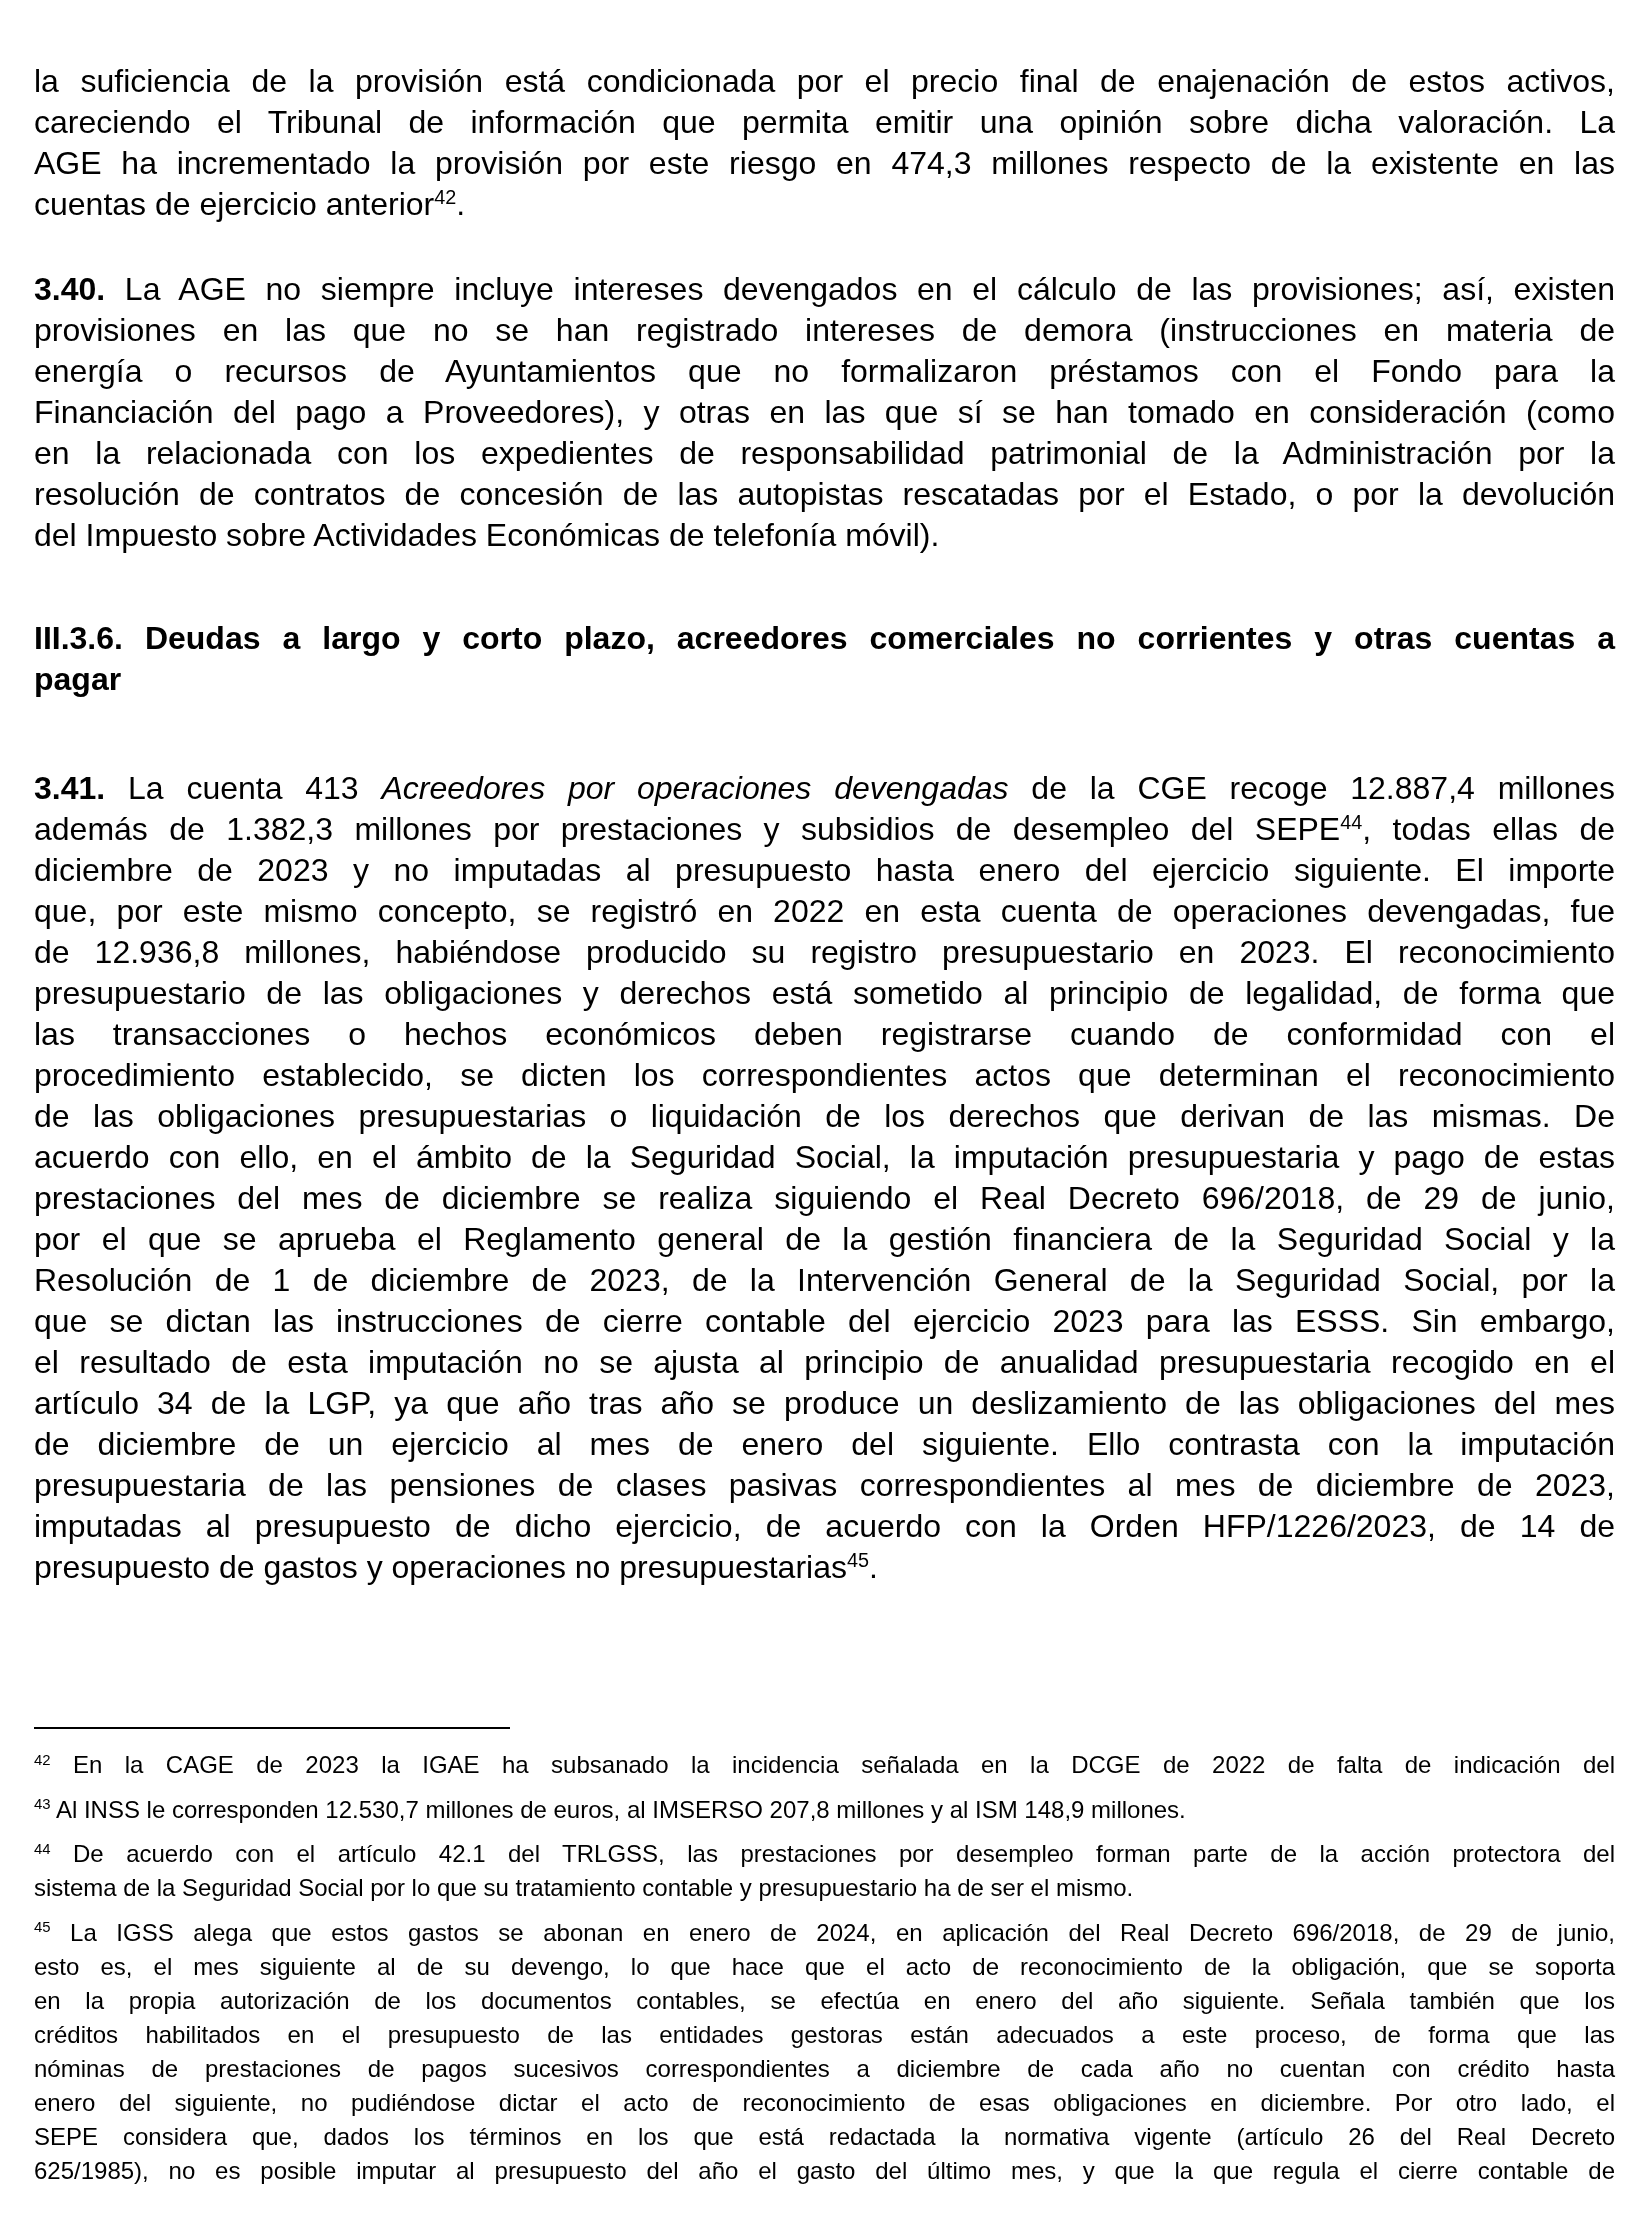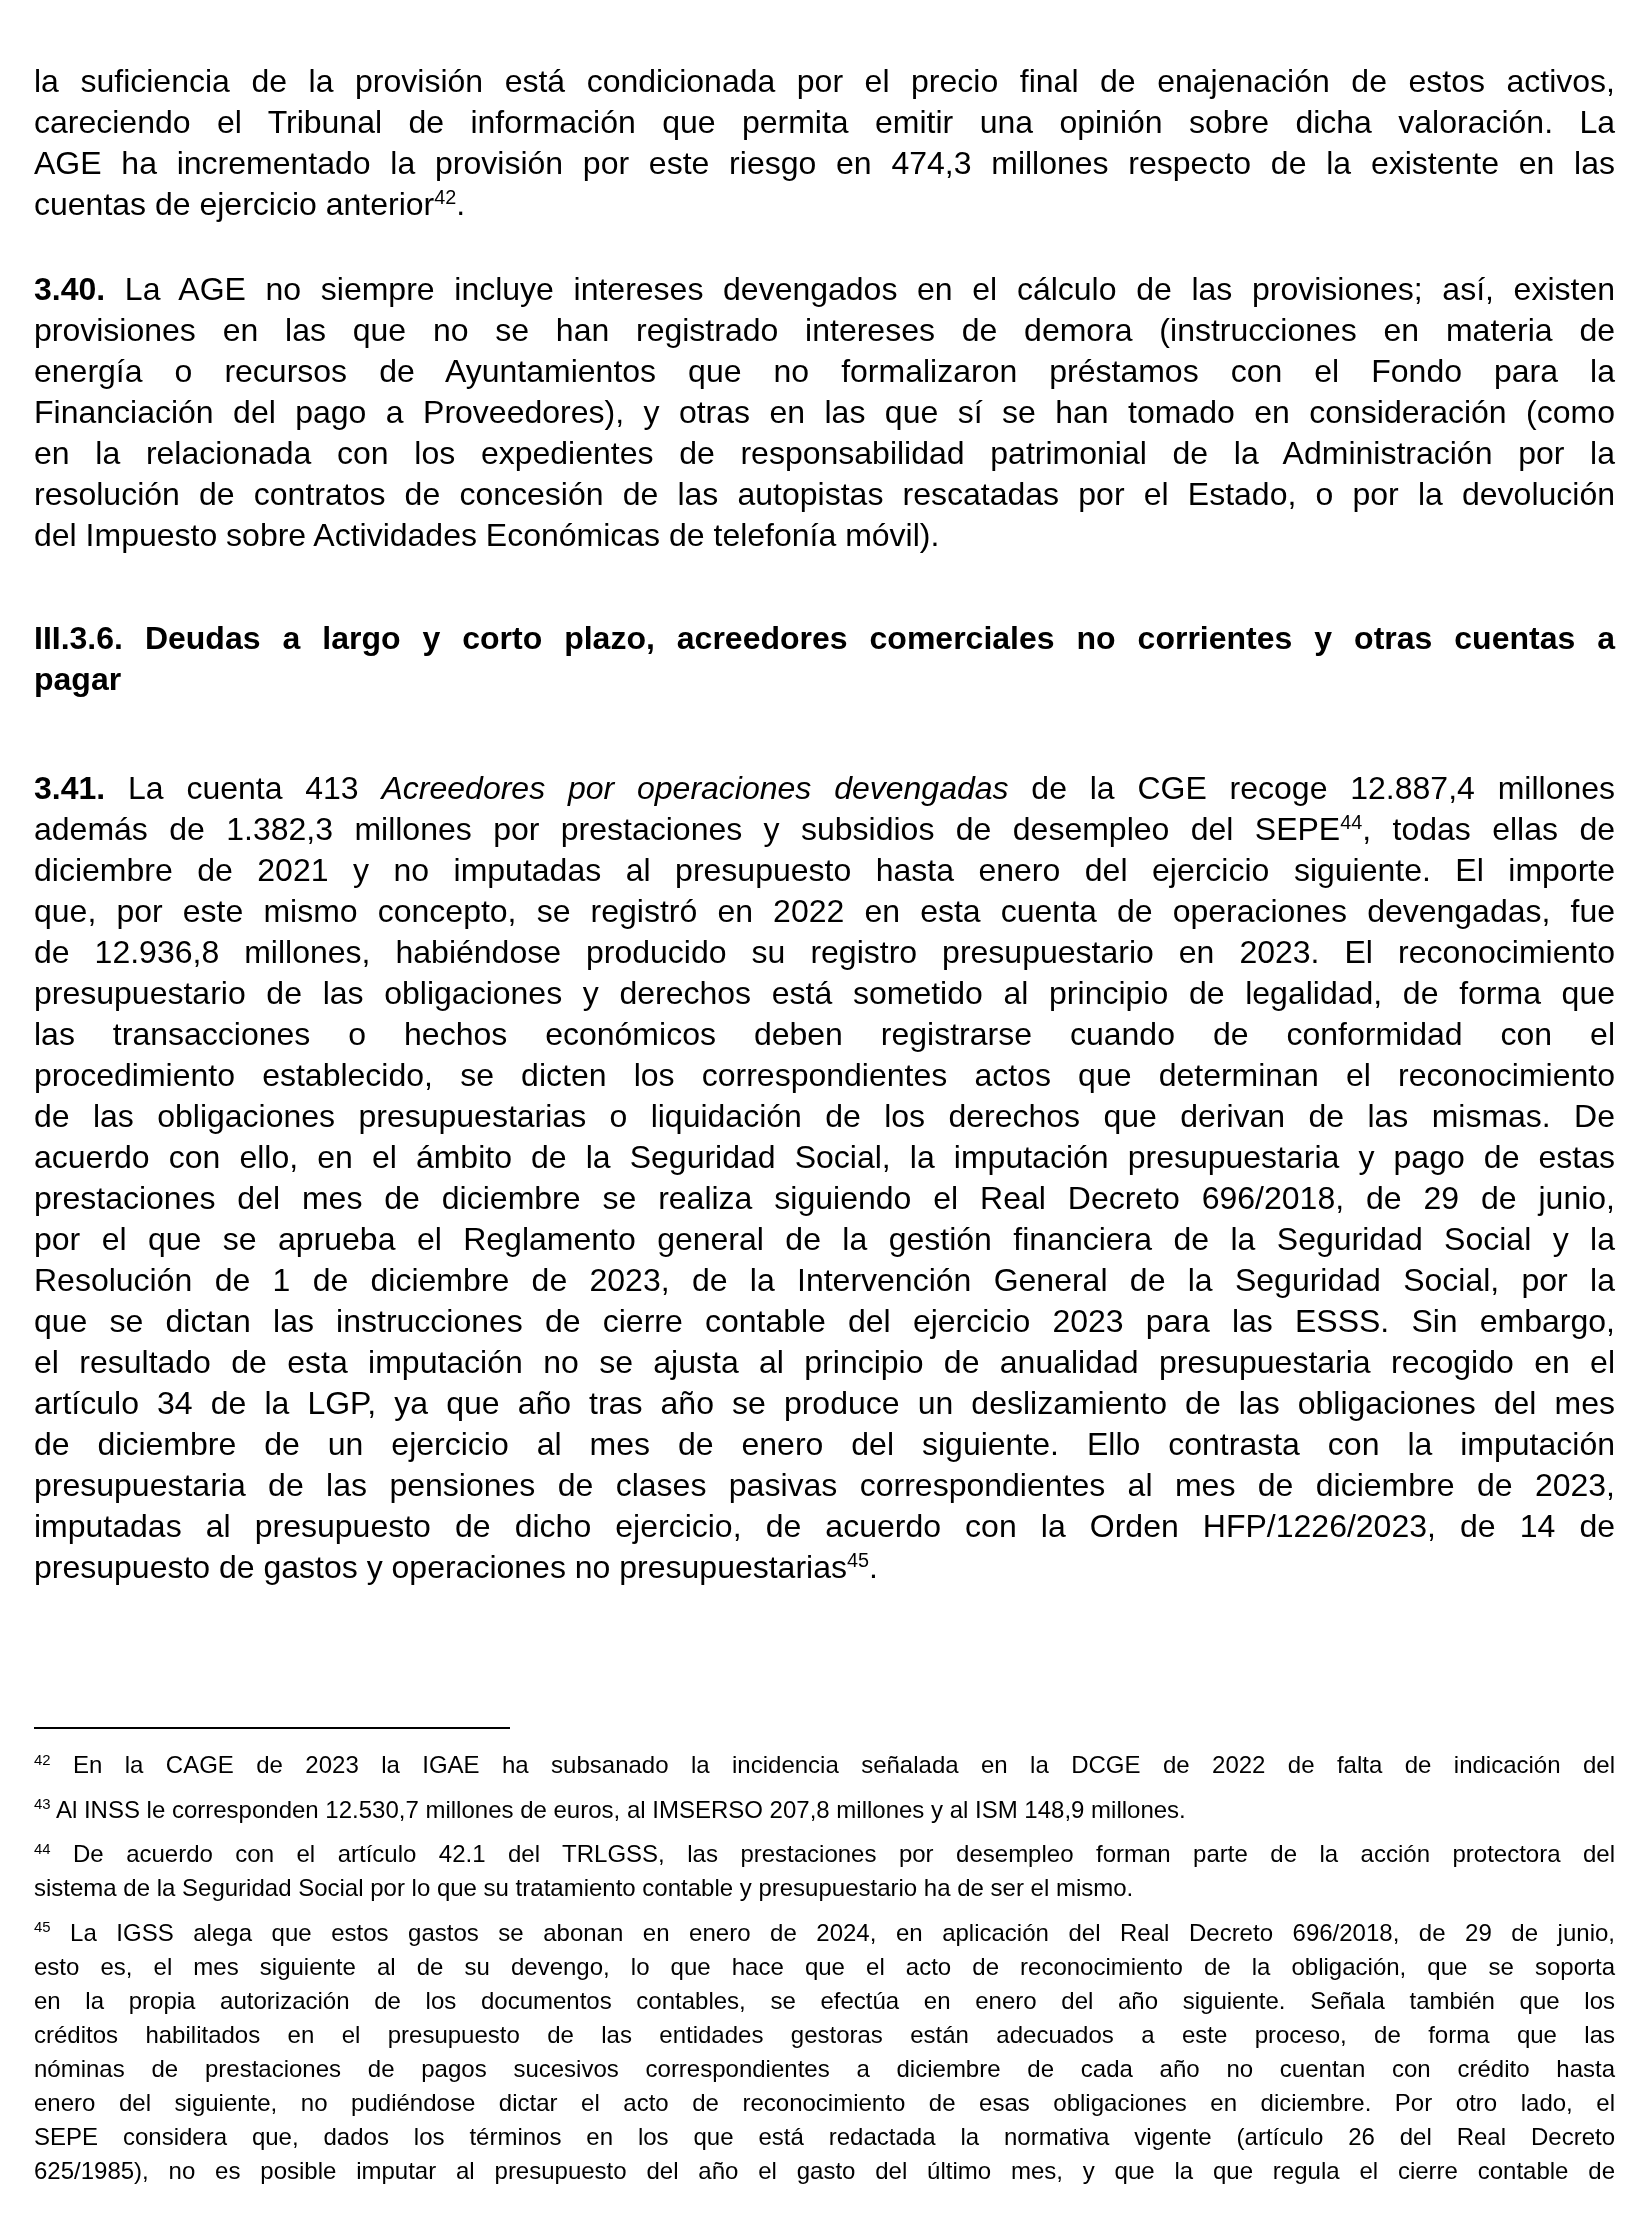--- a/index.html
+++ b/index.html
@@ -101,21 +101,21 @@
     </div>
 
   <div class="block heading" style="top:618px;">
       <div class="line"><span>III.3.6. Deudas a largo y corto plazo, acreedores comerciales no corrientes y otras cuentas a</span></div>
       <div class="line last"><span>pagar</span></div>
     </div>
 
   <div class="block body-text" style="top:740px;margin-top:28px;">
       <div class="line"><span class="b">3.41.</span><span>  La cuenta 413 </span><span class="i">Acreedores por operaciones devengadas</span><span> de la CGE recoge 12.887,4 millones</span></div>
       <div class="line"><span>además de 1.382,3 millones por prestaciones y subsidios de desempleo del SEPE</span><span class="sup">44</span><span>, todas ellas de</span></div>
-      <div class="line"><span>diciembre de 2021 y no imputadas al presupuesto hasta enero del ejercicio siguiente. El importe</span></div>
+      <div class="line"><span>diciembre de 2023 y no imputadas al presupuesto hasta enero del ejercicio siguiente. El importe</span></div>
       <div class="line"><span>que, por este mismo concepto, se registró en 2022 en esta cuenta de operaciones devengadas, fue</span></div>
       <div class="line"><span>de 12.936,8 millones, habiéndose producido su registro presupuestario en 2023. El reconocimiento</span></div>
       <div class="line"><span>presupuestario de las obligaciones y derechos está sometido al principio de legalidad, de forma que</span></div>
       <div class="line"><span>las transacciones o hechos económicos deben registrarse cuando de conformidad con el</span></div>
       <div class="line"><span>procedimiento establecido, se dicten los correspondientes actos que determinan el reconocimiento</span></div>
       <div class="line"><span>de las obligaciones presupuestarias o liquidación de los derechos que derivan de las mismas. De</span></div>
       <div class="line"><span>acuerdo con ello, en el ámbito de la Seguridad Social, la imputación presupuestaria y pago de estas</span></div>
       <div class="line"><span>prestaciones del mes de diciembre se realiza siguiendo el Real Decreto 696/2018, de 29 de junio,</span></div>
       <div class="line"><span>por el que se aprueba el Reglamento general de la gestión financiera de la Seguridad Social y la</span></div>
       <div class="line"><span>Resolución de 1 de diciembre de 2023, de la Intervención General de la Seguridad Social, por la</span></div>

